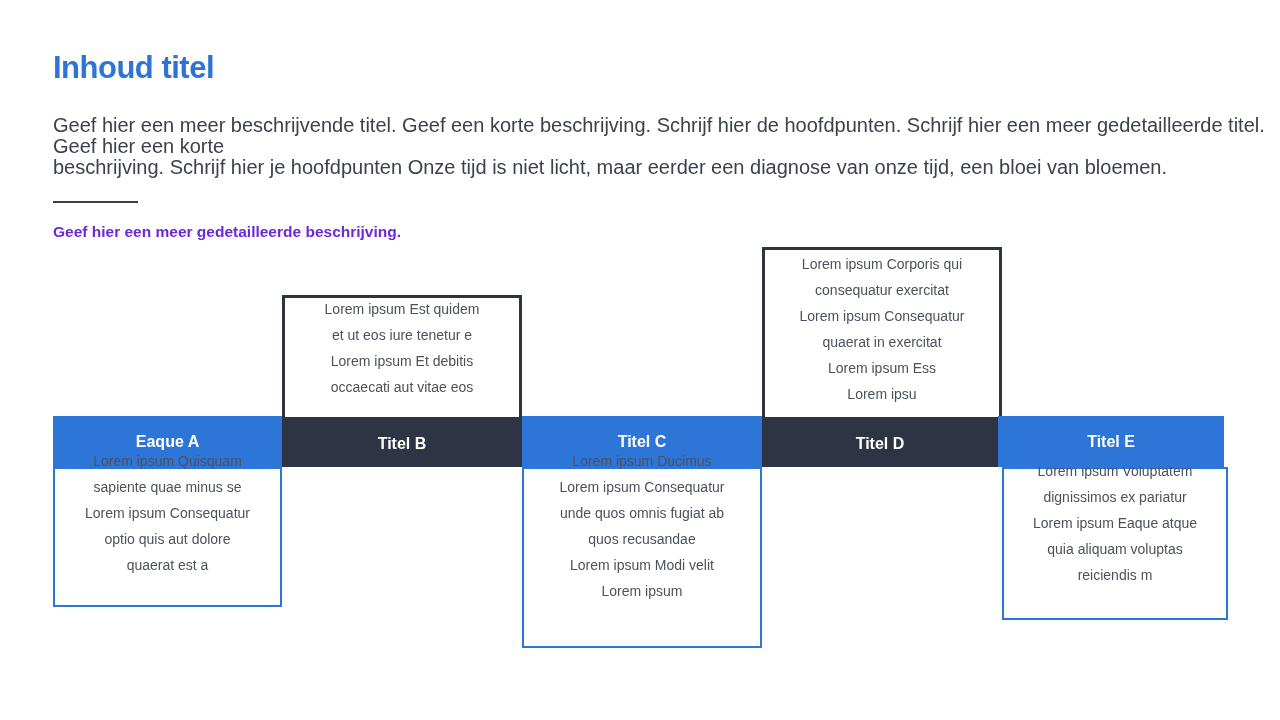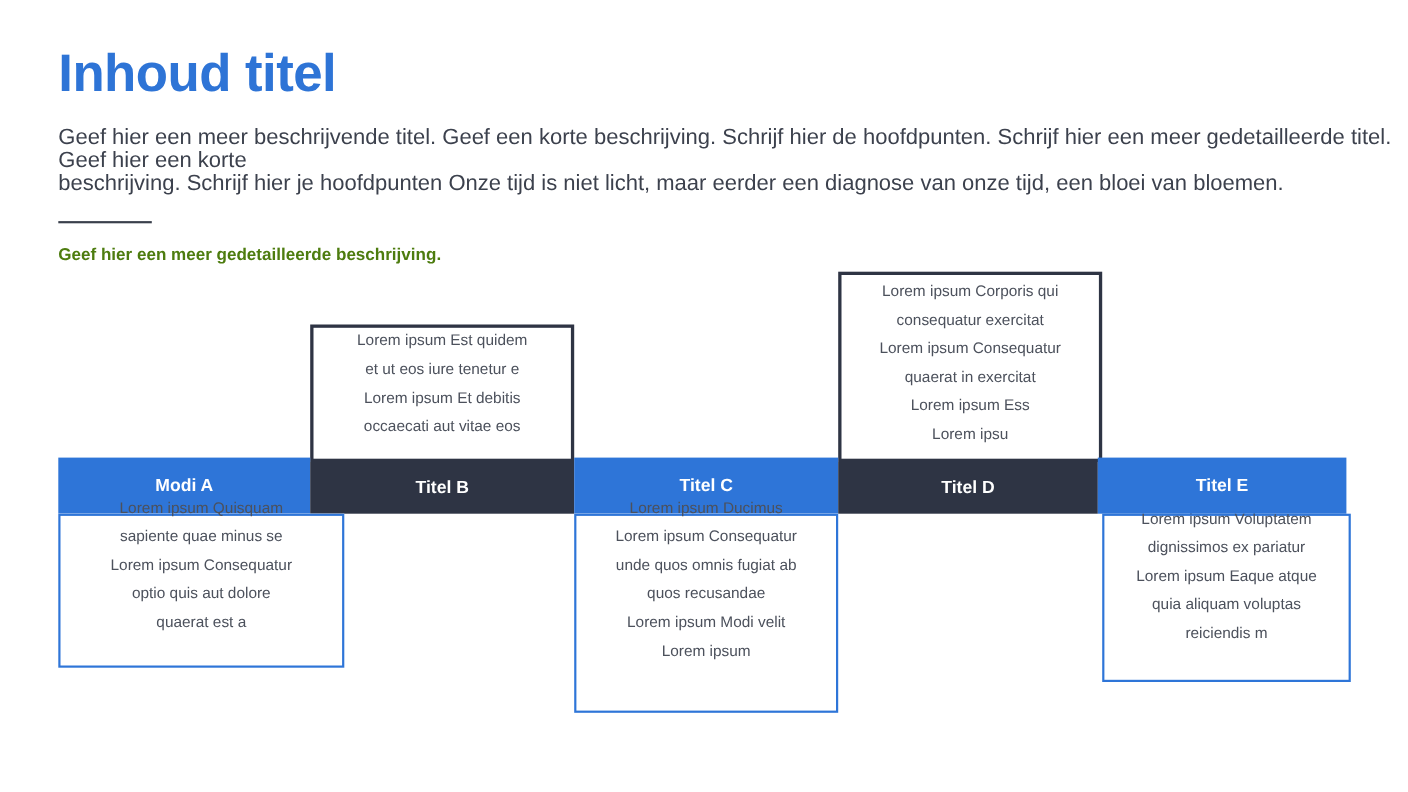--- a/index.html
+++ b/index.html
@@ -2,49 +2,49 @@
 <html><head>
 <meta charset="utf-8">
 <style>
   html,body{margin:0;padding:0;background:#fff;}
   .slide{
     position:relative;width:1280px;height:720px;background:#ffffff;overflow:hidden;
     font-family:"Liberation Sans","DejaVu Sans",sans-serif;
   }
   .title{
     position:absolute;left:53px;top:44px;margin:0;
-    font-size:48px;font-weight:700;letter-spacing:-0.5px;color:#2E74D6;line-height:48px;
+    font-size:31px;font-weight:700;letter-spacing:-0.5px;color:#2E74D6;line-height:48px;
   }
   .intro{
     position:absolute;left:53px;top:115px;
     font-size:20px;line-height:21px;color:#3C414D;
   }
   .divider{
     position:absolute;left:53px;top:201px;width:85px;height:2px;background:#3A404C;
   }
   .detail-heading{
     position:absolute;left:53px;top:223px;
-    font-size:15.5px;font-weight:700;color:#4d7c0f;
+    font-size:15.5px;font-weight:700;color:#6d28d9;
   }
   
   .band{
     position:absolute;left:53px;top:416px;height:51px;display:flex;align-items:flex-end;z-index:2;
   }
   .seg{
     display:flex;align-items:center;justify-content:center;
     color:#ffffff;font-size:16px;font-weight:700;
   }
   .seg-blue{background:#2E75D8;height:51px;}
   .seg-dark{background:#2E3444;height:47px;}
   .seg-a{width:229px;}.seg-b{width:240px;}.seg-c{width:240px;}.seg-d{width:236px;}.seg-e{width:226px;}
   
   .box{position:absolute;background:#ffffff;box-sizing:border-box;}
   .box-blue{border:2px solid #2E75D8;}
   .box-dark{border:3px solid #2E3444;}
-  .box-a{left:53px;top:467px;width:260px;height:140px;z-index:3;}
+  .box-a{left:53px;top:467px;width:229px;height:140px;z-index:3;}
   .box-b{left:282px;top:295px;width:240px;height:125px;z-index:1;}
   .box-c{left:522px;top:467px;width:240px;height:181px;z-index:3;}
   .box-d{left:762px;top:247px;width:240px;height:173px;z-index:1;}
   .box-e{left:1002px;top:467px;width:226px;height:153px;z-index:1;}
   .box-text{
     position:absolute;left:0;right:0;text-align:center;
     font-size:14px;line-height:26px;color:#4C515C;
   }
   .box-a .box-text{top:-21px;}
   .box-b .box-text{top:-2px;}
@@ -63,21 +63,21 @@
     <div>Geef hier een meer beschrijvende titel. Geef een korte beschrijving. Schrijf hier de hoofdpunten. Schrijf hier een meer gedetailleerde titel. Geef hier een korte</div>
     <div>beschrijving. Schrijf hier je hoofdpunten Onze tijd is niet licht, maar eerder een diagnose van onze tijd, een bloei van bloemen.</div>
   </div>
 
   <div class="divider"></div>
 
   <div class="detail-heading">Geef hier een meer gedetailleerde beschrijving.</div>
 
   <div class="band">
     <div class="seg seg-blue seg-a">
-      <span>Modi A</span>
+      <span>Eaque A</span>
     </div>
     <div class="seg seg-dark seg-b">
       <span>Titel B</span>
     </div>
     <div class="seg seg-blue seg-c">
       <span>Titel C</span>
     </div>
     <div class="seg seg-dark seg-d">
       <span>Titel D</span>
     </div>

